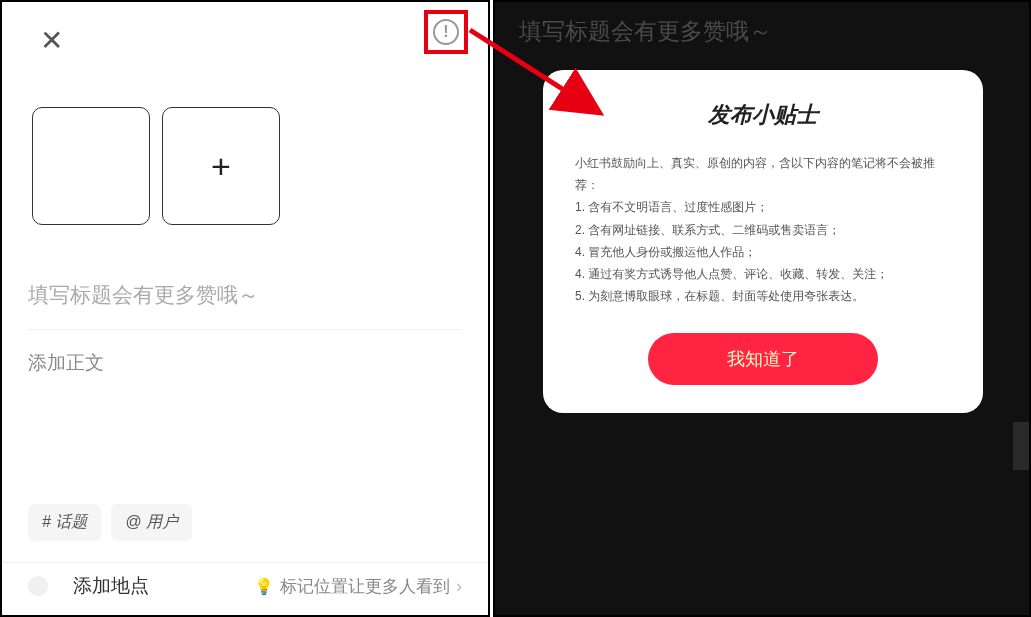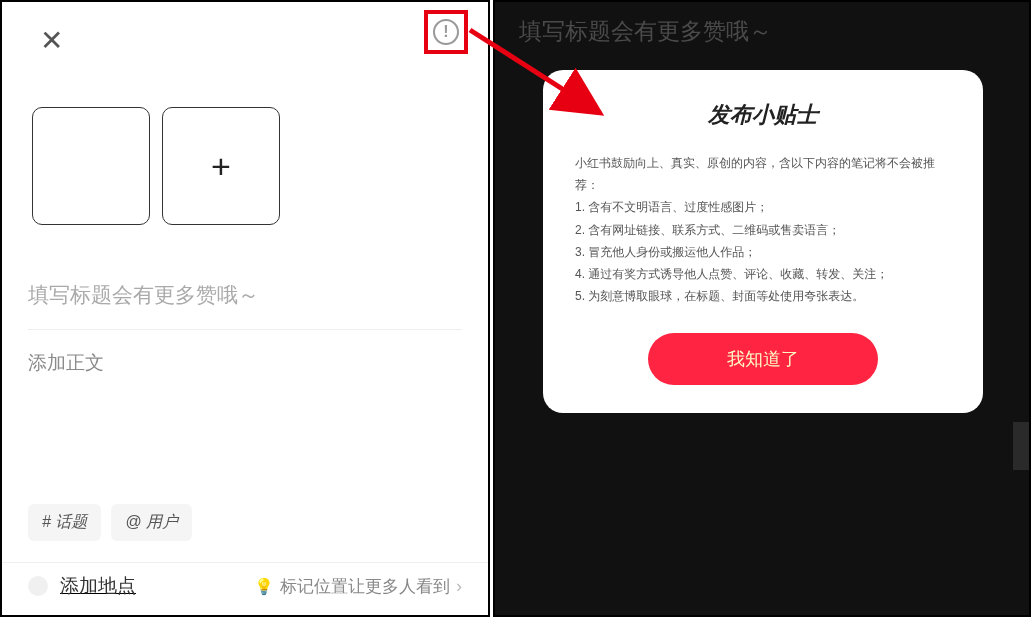--- a/index.html
+++ b/index.html
@@ -116,22 +116,21 @@
       right: 0;
       padding: 10px 26px 4px 26px;
       border-top: 1px solid #efefef;
       display: flex;
       align-items: center;
       justify-content: space-between;
     }
     .location-left {
       display: flex;
       align-items: center;
-      gap: 12px;
-      text-decoration: underline;
+      gap: 25px;
     }
     .loc-icon {
       width: 20px;
       height: 20px;
       border-radius: 50%;
       background: #f0f0f0;
     }
     .location-text {
       font-size: 19px;
       color: #333;
@@ -252,21 +251,21 @@
 
 <div class="panel panel-right">
   <div class="bg-title">填写标题会有更多赞哦～</div>
 
   <div class="modal">
     <div class="modal-title">发布小贴士</div>
     <div class="modal-body">
       <div>小红书鼓励向上、真实、原创的内容，含以下内容的笔记将不会被推荐：</div>
       <div>1. 含有不文明语言、过度性感图片；</div>
       <div>2. 含有网址链接、联系方式、二维码或售卖语言；</div>
-      <div>3. 冒充他人身份或搬运他人作品；</div>
+      <div>4. 冒充他人身份或搬运他人作品；</div>
       <div>4. 通过有奖方式诱导他人点赞、评论、收藏、转发、关注；</div>
       <div>5. 为刻意博取眼球，在标题、封面等处使用夸张表达。</div>
     </div>
     <button class="ok-btn">我知道了</button>
   </div>
 
   <div class="side-blob"></div>
 </div>
 
 <svg class="arrow-svg" viewBox="0 0 160 120">

